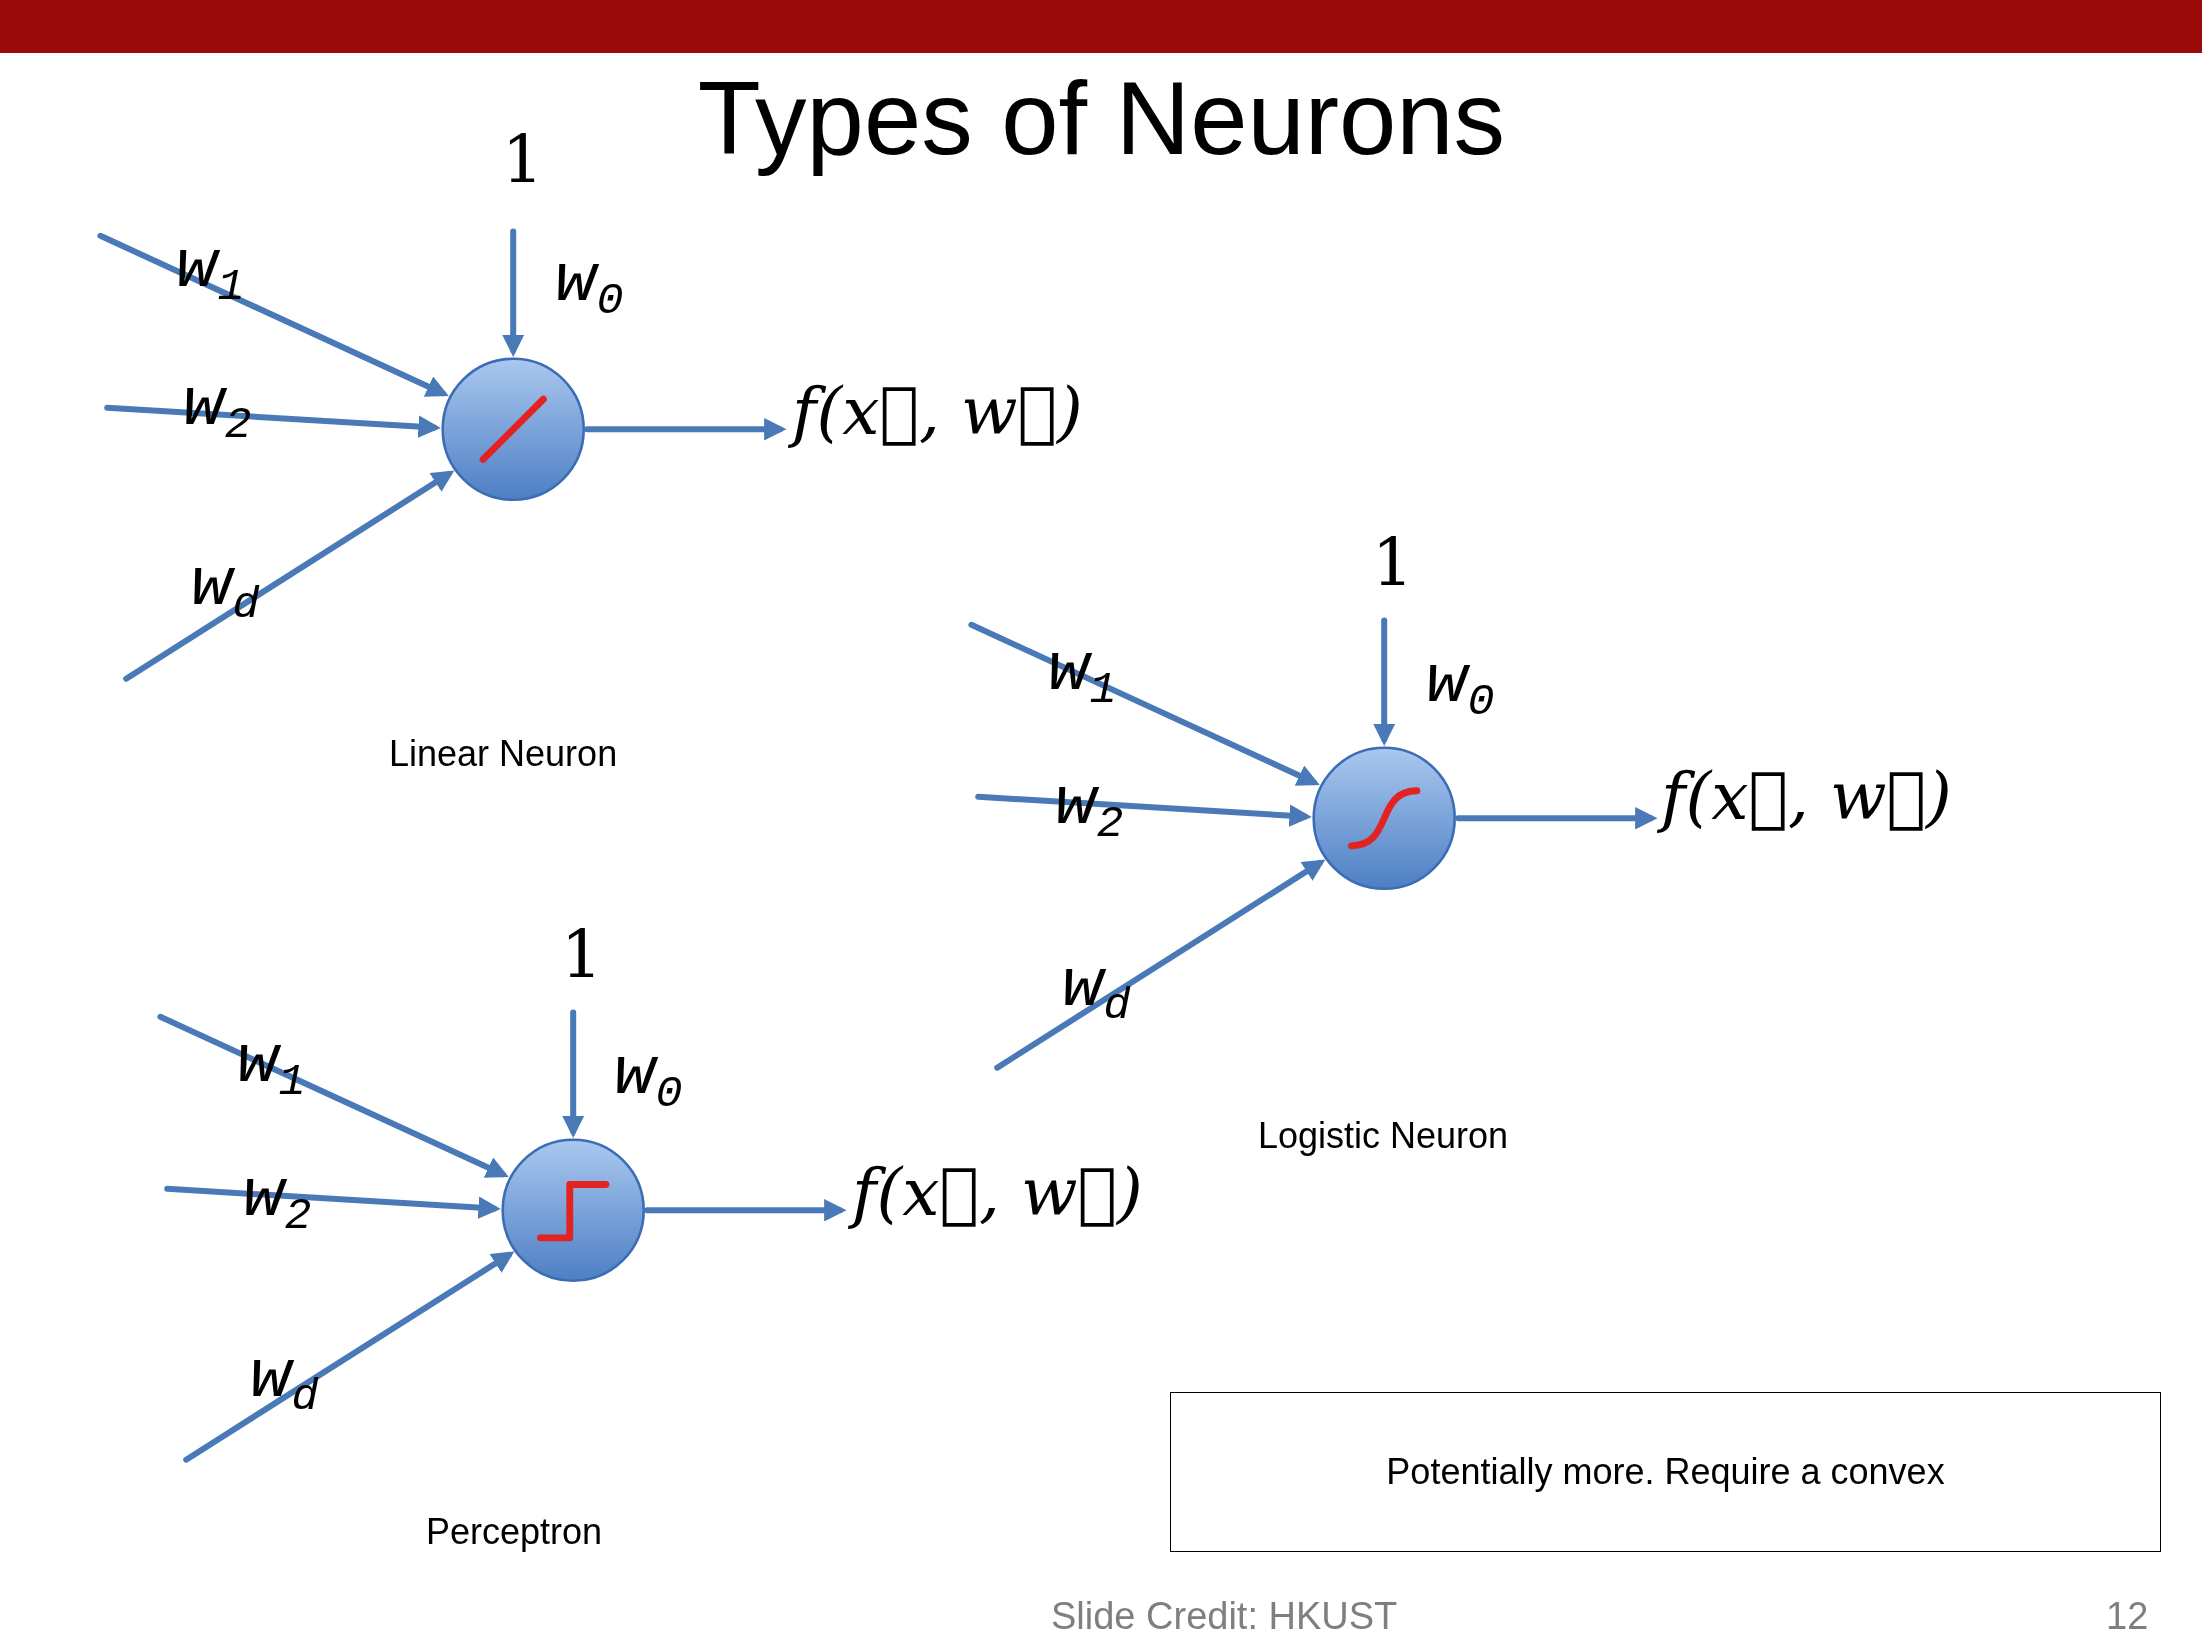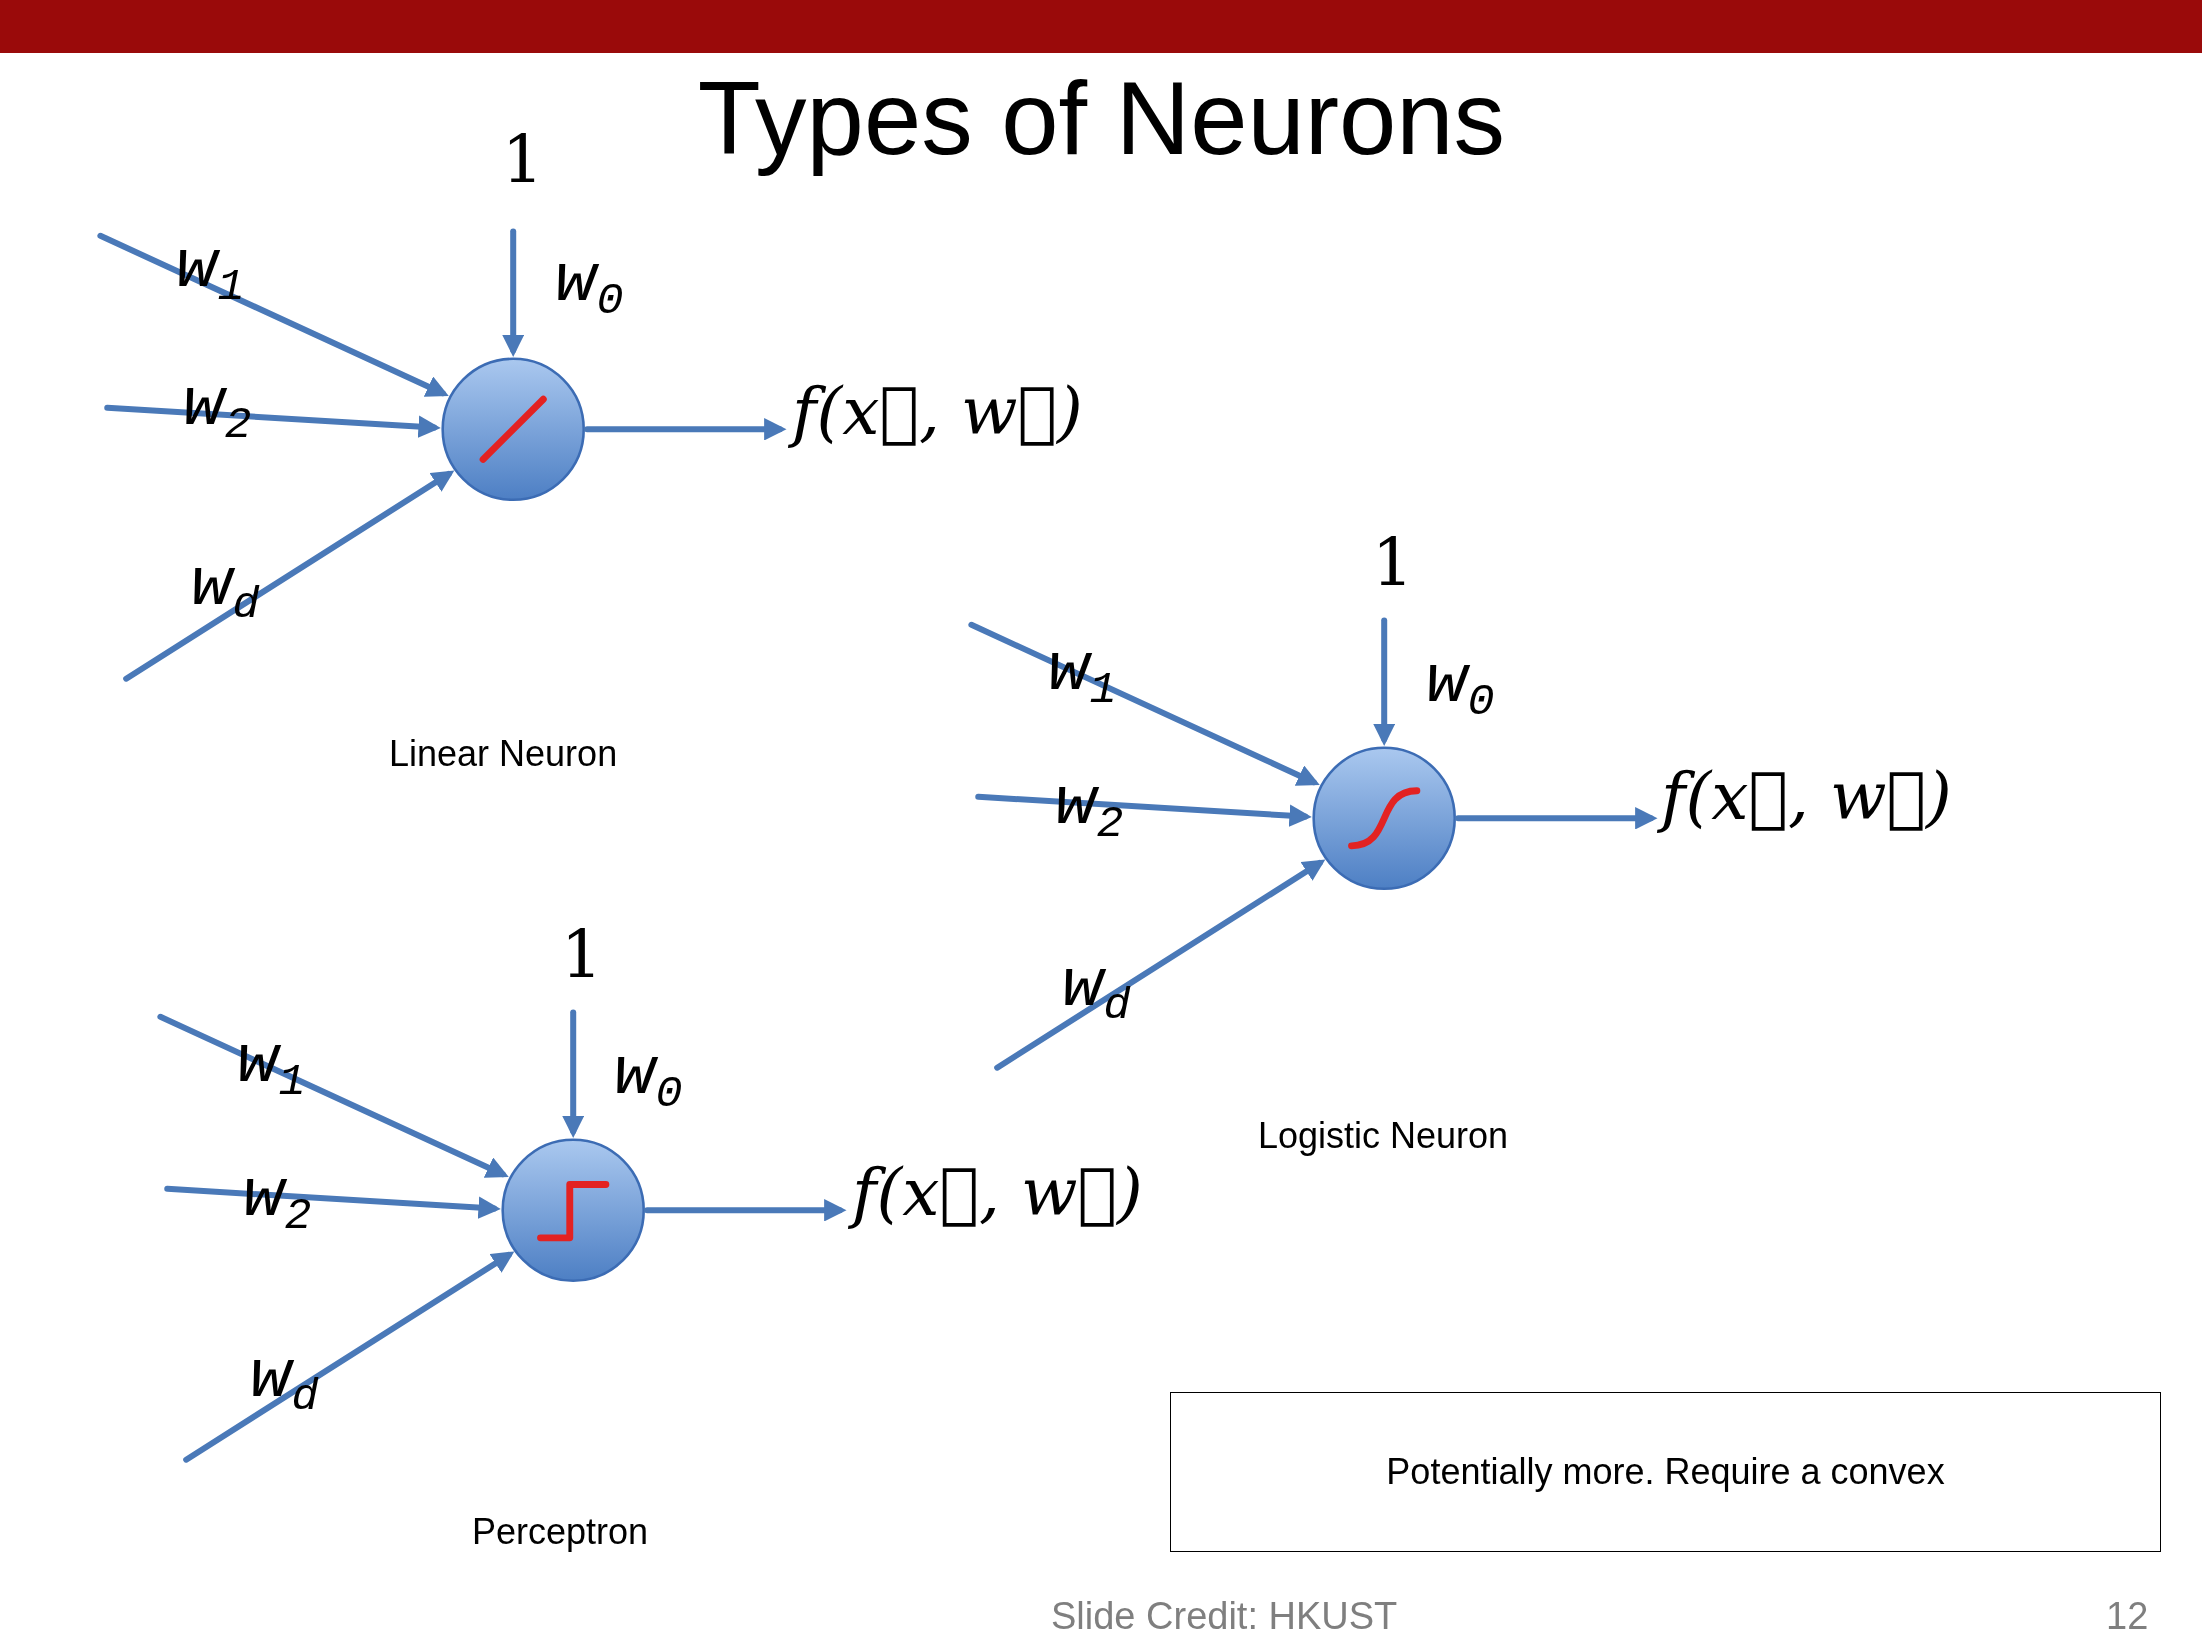--- a/index.html
+++ b/index.html
@@ -114,21 +114,21 @@
   <circle cx="520" cy="320" r="82" fill="url(#gradC)" stroke-width="3" stroke="#3c6cb4"></circle>
   <path d="M 482 352 L 516 352 L 516 290 L 558 290" fill="none" stroke-width="8" stroke-linecap="round" stroke-linejoin="round" stroke="#e32222"></path>
   <line x1="606" y1="320" x2="830" y2="320" stroke-width="7" stroke-linecap="round" marker-end="url(#ahC)" stroke="#4a79b8"></line>
 </svg>
 <div class="onelabel" style="left:561px;top:922px;">1</div>
 <div class="mlabel" style="left:614px;top:1041px;"><span>w</span><sub>0</sub></div>
 <div class="mlabel" style="left:237px;top:1029px;"><span>w</span><sub>1</sub></div>
 <div class="mlabel" style="left:243px;top:1163px;"><span>w</span><sub>2</sub></div>
 <div class="mlabel" style="left:250px;top:1344px;"><span>w</span><sub>d</sub></div>
 <div class="flabel" style="left:852px;top:1160px;">f(x⃗, w⃗)</div>
-<div class="caption" style="left:426px;top:1511px;margin-left:46px;">Perceptron</div>
+<div class="caption" style="left:426px;top:1511px;">Perceptron</div>
 
 <div class="notebox">
   <div>Potentially more.  Require a convex</div>
 </div>
 
 <div class="credit">Slide Credit: HKUST</div>
 <div class="pagenum">12</div>
 
 
 </body></html>

